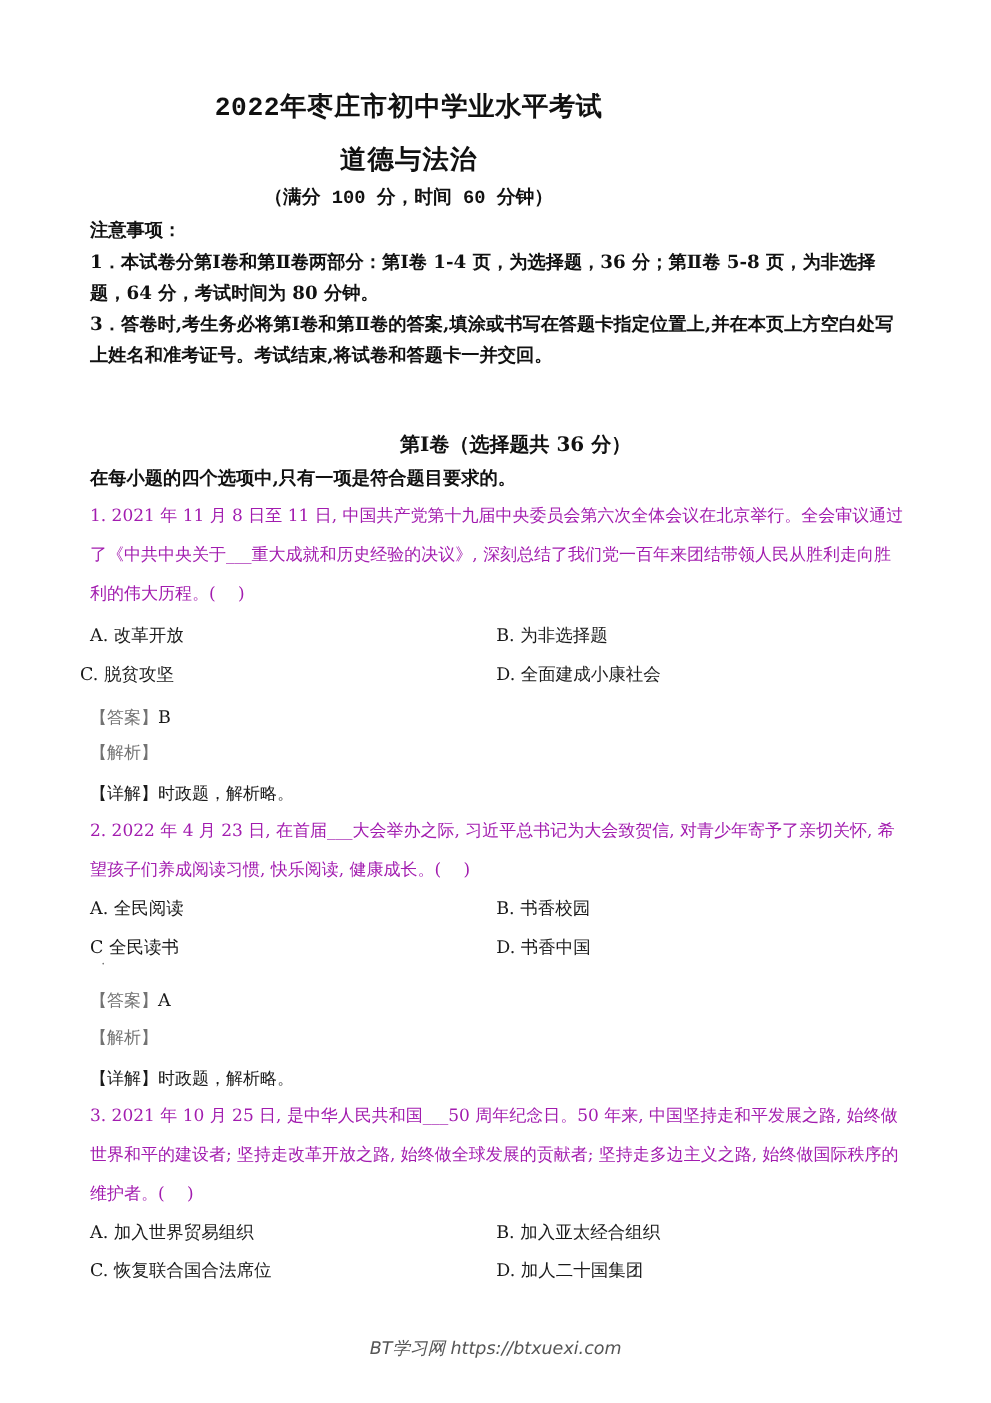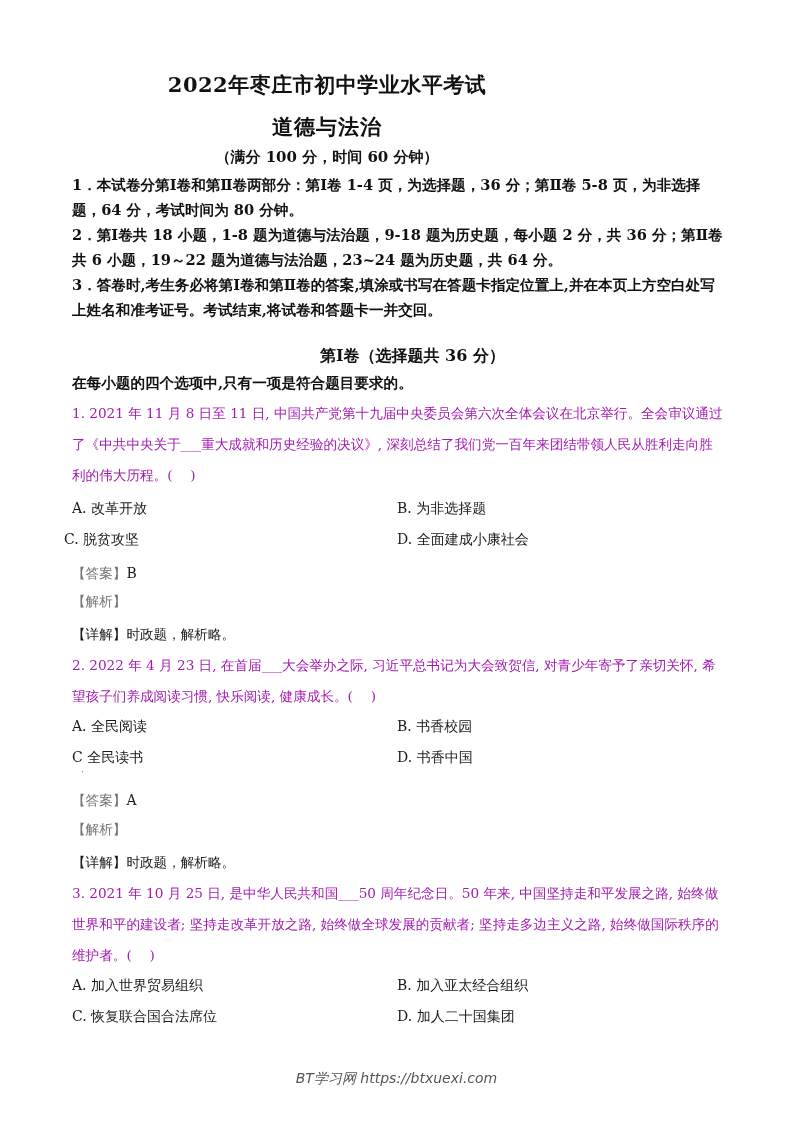--- a/index.html
+++ b/index.html
@@ -1,19 +1,19 @@
 <!DOCTYPE html>
 <html><head>
 <meta charset="utf-8">
 <style>
   html, body { margin: 0; padding: 0; background: #ffffff; }
   body { width: 793px; height: 1122px; position: relative; overflow: hidden;
          font-family: "DejaVu Serif", "Liberation Serif", serif; color: #111; }
   .abs { position: absolute; }
-  .title { left: 0; width: 654px; text-align: center; font-weight: bold; }
+  .title { left: 0; width: 654px; text-align: center; font-weight: bold; font-family: Liberation Mono, monospace; }
   .t1 { top: 71px; font-size: 21px; letter-spacing: 0.5px; }
   .t2 { top: 113px; font-size: 21px; letter-spacing: 1px; }
   .t3 { top: 148px; font-size: 15px; }
   .notice { left: 72px; width: 652px; font-weight: bold; font-size: 14.6px; line-height: 25px; }
   .notice p { margin: 0; }
   .sec { left: 0; width: 793px; text-align: center; font-weight: bold; font-size: 16px; margin-left: 16px; }
   .q { left: 72px; width: 652px; font-size: 13.6px; line-height: 31px; color: #a21caf; }
   .opt { font-size: 14px; color: #1a1a1a; }
   .lbl { font-size: 13.6px; color: #737373; }
   .lbl-val { color: #1a1a1a; }
@@ -23,22 +23,22 @@
             font-family: "DejaVu Sans", "Liberation Sans", sans-serif; font-size: 14px; color: #555; font-style: italic; }
 </style>
 </head>
 <body>
 
 <div class="abs title t1">2022年枣庄市初中学业水平考试</div>
 <div class="abs title t2">道德与法治</div>
 <div class="abs title t3">（满分 100 分，时间 60 分钟）</div>
 
 <div class="abs notice" style="top:172px;">
+  <p>注意事项：</p>
   <p>1．本试卷分第Ⅰ卷和第Ⅱ卷两部分：第Ⅰ卷 1-4 页，为选择题，36 分；第Ⅱ卷 5-8 页，为非选择题，64 分，考试时间为 80 分钟。</p>
-  <p>2．第Ⅰ卷共 18 小题，1-8 题为道德与法治题，9-18 题为历史题，每小题 2 分，共 36 分；第Ⅱ卷共 6 小题，19～22 题为道德与法治题，23~24 题为历史题，共 64 分。</p>
   <p>3．答卷时,考生务必将第Ⅰ卷和第Ⅱ卷的答案,填涂或书写在答题卡指定位置上,并在本页上方空白处写上姓名和准考证号。考试结束,将试卷和答题卡一并交回。</p>
 </div>
 
 <div class="abs sec" style="top:346px;">第Ⅰ卷（选择题共 36 分）</div>
 <div class="abs notice" style="top:370px;">在每小题的四个选项中,只有一项是符合题目要求的。</div>
 
 <div class="abs q" style="top:398px;">1. 2021 年 11 月 8 日至 11 日, 中国共产党第十九届中央委员会第六次全体会议在北京举行。全会审议通过了《中共中央关于___重大成就和历史经验的决议》, 深刻总结了我们党一百年来团结带领人民从胜利走向胜利的伟大历程。(　 )</div>
 <div class="abs opt" style="top:500px; left:72px;">A. 改革开放</div>
 <div class="abs opt" style="top:500px; left:397px;">B. 为非选择题</div>
 <div class="abs opt" style="top:531px; left:64px;">C. 脱贫攻坚</div>

